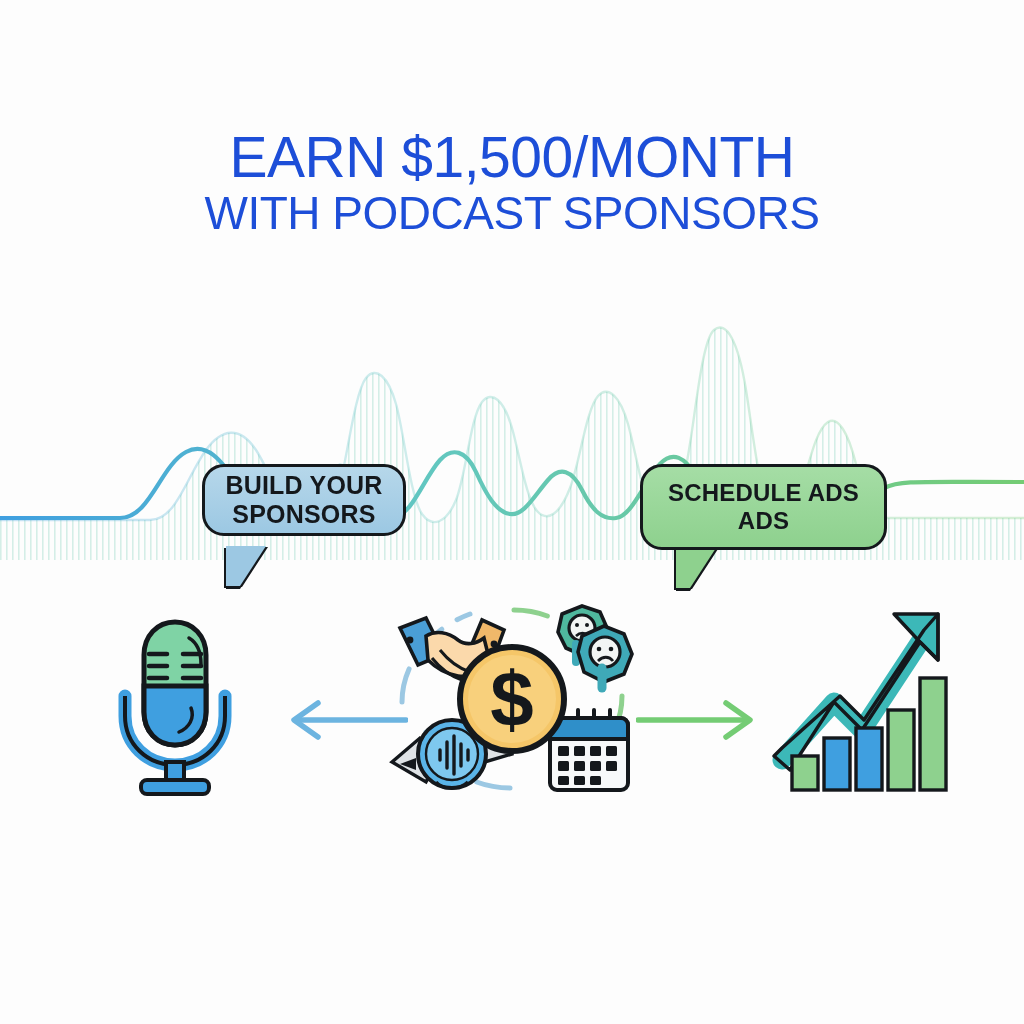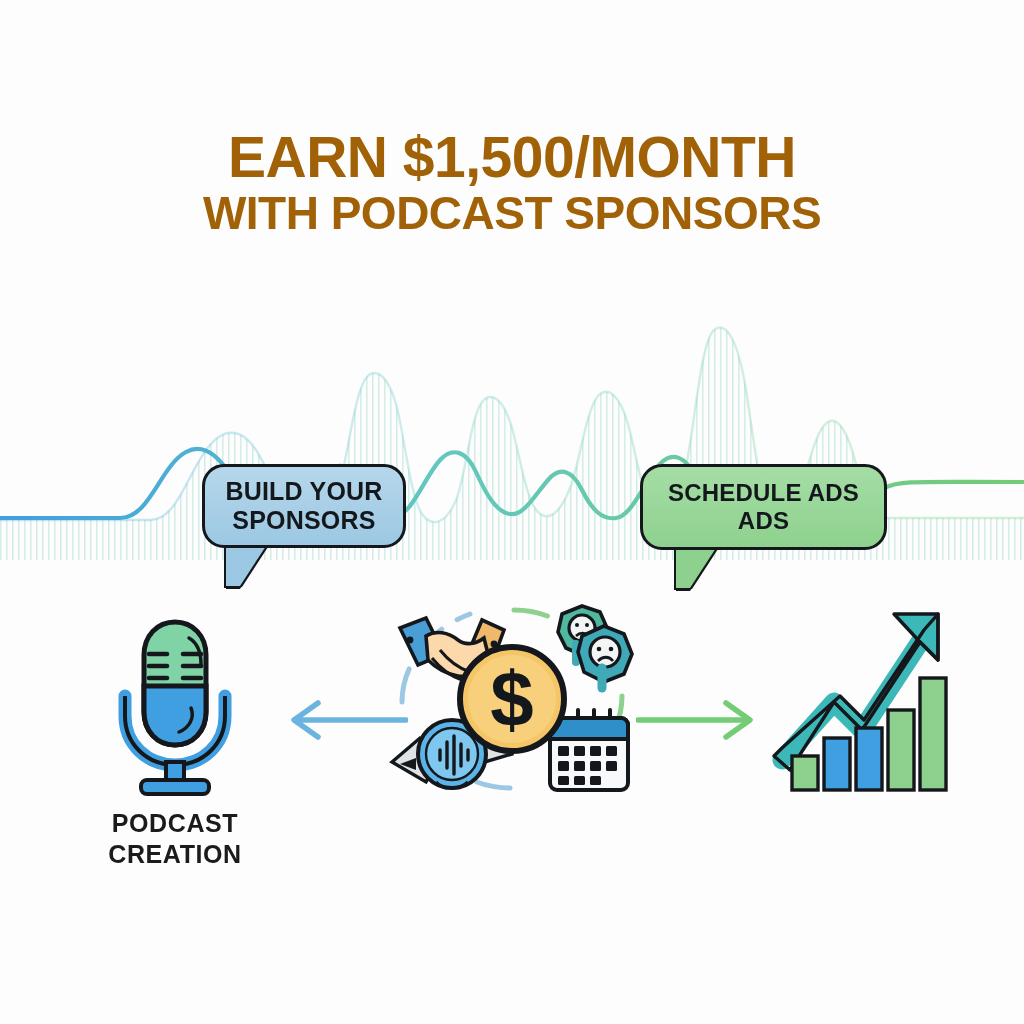--- a/index.html
+++ b/index.html
@@ -22,22 +22,22 @@
   .title-block {
     position: absolute;
     top: 128px;
     left: 0;
     width: 1024px;
     text-align: center;
     line-height: 1.02;
   }
   .title-line {
     display: block;
-    color: #a16207;
-    font-weight: 700;
+    color: #1d4ed8;
+    font-weight: 400;
     letter-spacing: -0.5px;
     font-family: "Liberation Sans", sans-serif;
   }
   .title-line-1 { font-size: 57px; }
   .title-line-2 { font-size: 46px; margin-top: 4px; }
 
   
   .waveform-layer {
     position: absolute;
     top: 300px;
@@ -61,21 +61,21 @@
     font-weight: 700;
     font-size: 25px;
     line-height: 1.18;
     letter-spacing: 0.2px;
   }
   .bubble span { display: block; white-space: nowrap; }
   .bubble-audience {
     left: 202px;
     top: 464px;
     width: 204px;
-    height: 84px;
+    height: 72px;
     background: linear-gradient(180deg, #b6d7ea 0%, #9cc8e3 100%);
   }
   .bubble-ads {
     left: 640px;
     top: 464px;
     width: 247px;
     height: 86px;
     background: linear-gradient(180deg, #a5dda5 0%, #8ed18e 100%);
     font-size: 24px;
   }
@@ -239,24 +239,20 @@
 
       <path d="M16,84 L16,104 C16,132 38,153 66,153 C94,153 116,132 116,104 L116,84" fill="none" stroke="#3f9fe0" stroke-width="13" stroke-linecap="round"></path>
       <path d="M16,84 L16,104 C16,132 38,153 66,153 C94,153 116,132 116,104 L116,84" fill="none" stroke="#14181c" stroke-width="4"></path>
 
       <rect x="57" y="150" width="18" height="20" fill="#3f9fe0" stroke="#14181c" stroke-width="4"></rect>
       <rect x="32" y="168" width="68" height="14" rx="6" fill="#3f9fe0" stroke="#14181c" stroke-width="4"></rect>
 
       <path d="M80,26 C90,32 92,44 92,52" fill="none" stroke="#14181c" stroke-width="3.5" stroke-linecap="round"></path>
       <path d="M82,96 C86,106 80,116 70,120" fill="none" stroke="#14181c" stroke-width="3.5" stroke-linecap="round"></path>
     </svg>
-    <div class="node-label">
-      <span>PODCAST</span>
-      <span>CREATION</span>
-    </div>
   </div>
 
   <div class="node node-money">
     <svg width="252" height="214" viewBox="0 0 252 214">
 
       <g fill="none" stroke-width="5" stroke-linecap="round">
         <path d="M128,18 C168,18 200,42 212,76" stroke="#8ed18e" stroke-dasharray="34 18"></path>
         <path d="M236,104 C236,144 206,178 168,192" stroke="#8ed18e" stroke-dasharray="34 18"></path>
         <path d="M124,196 C84,196 52,172 40,140" stroke="#9cc8e3" stroke-dasharray="34 18"></path>
         <path d="M16,110 C16,70 46,36 84,22" stroke="#9cc8e3" stroke-dasharray="34 18"></path>

